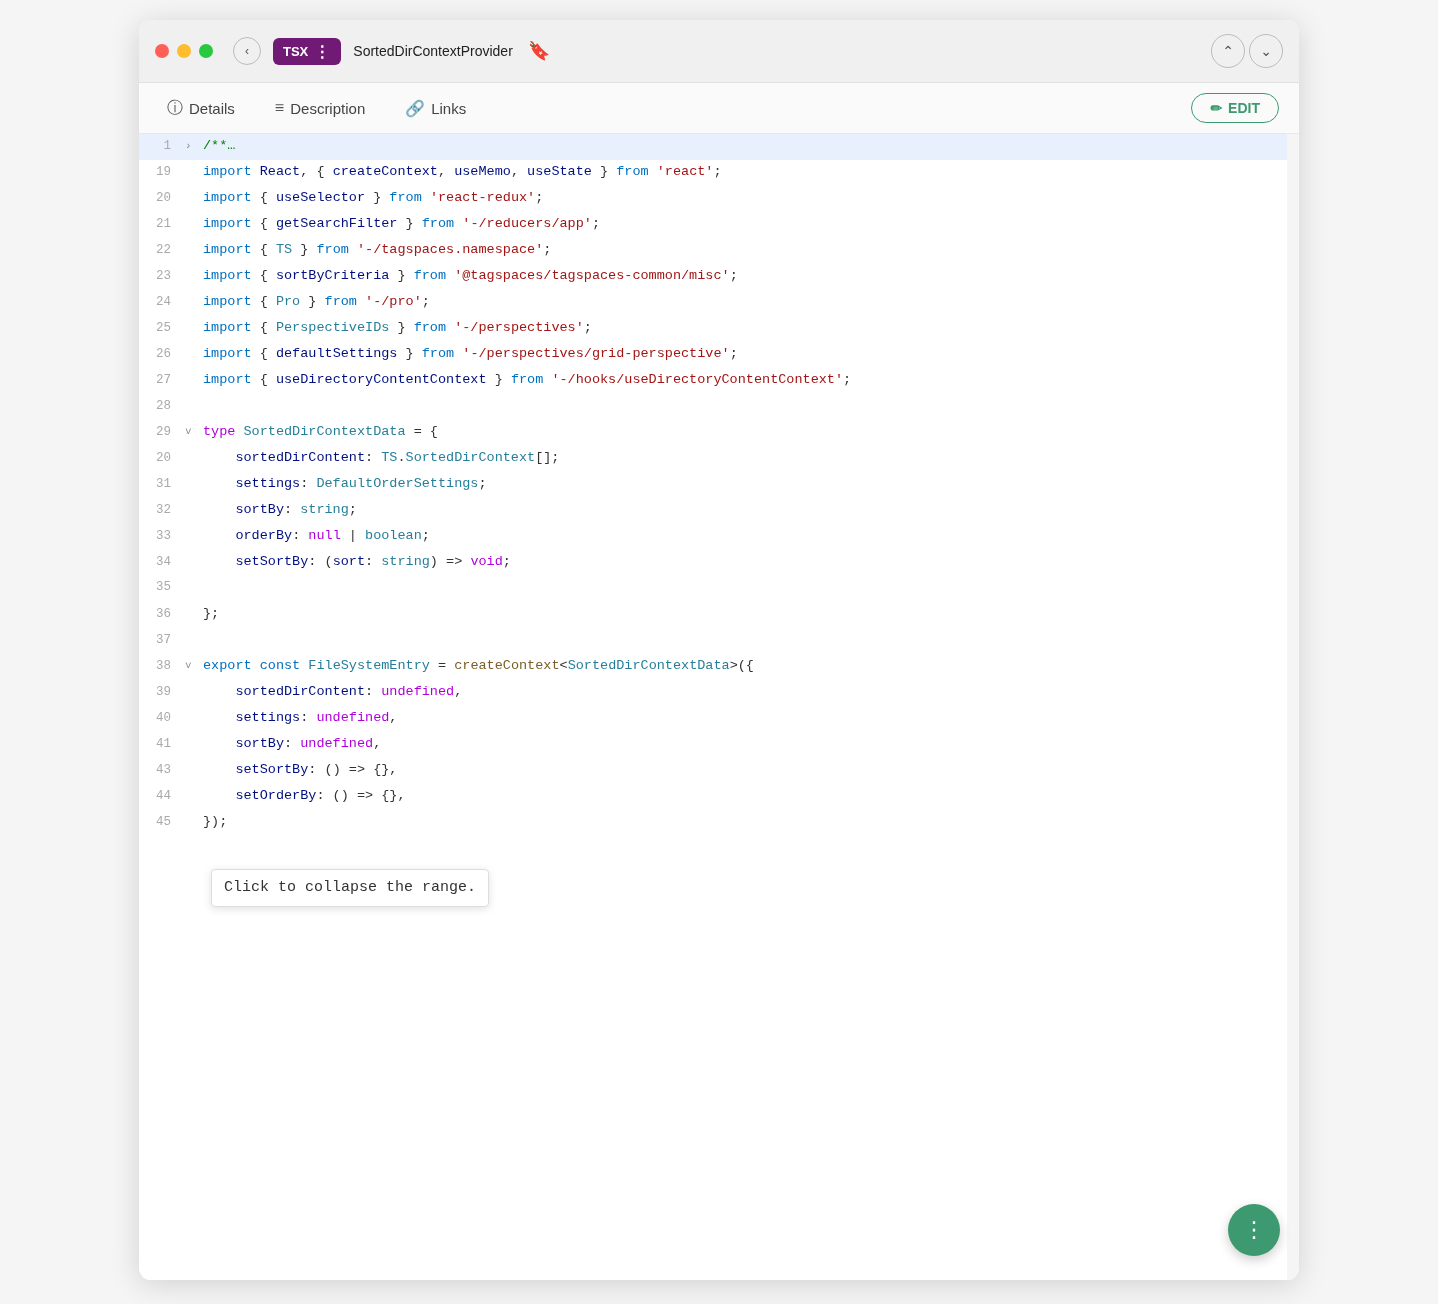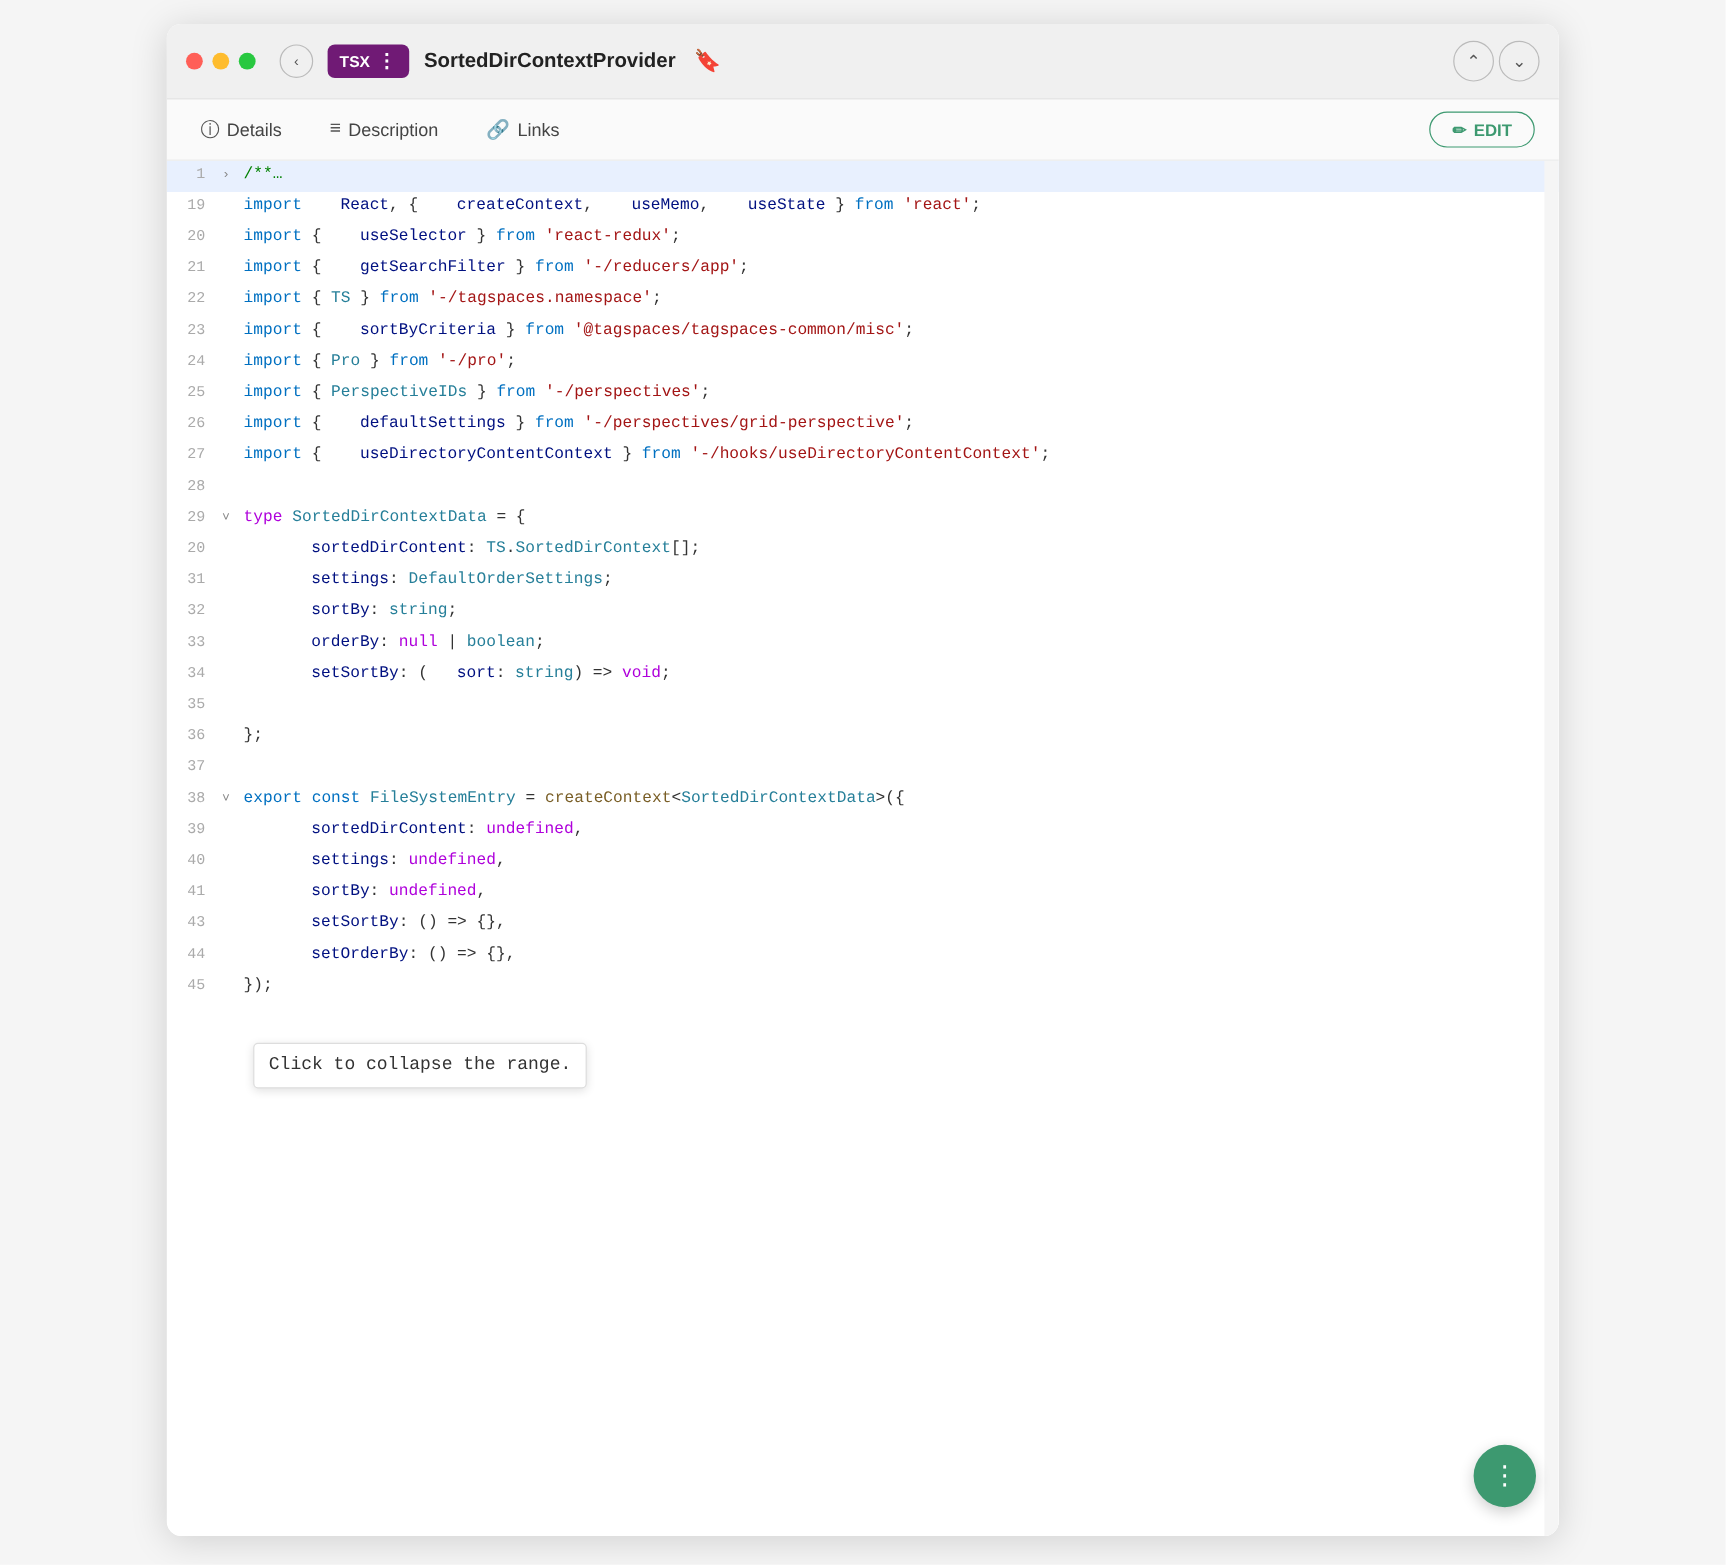--- a/index.html
+++ b/index.html
@@ -83,22 +83,22 @@
       font-weight: 600;
       cursor: pointer;
     }
 
     .file-badge-dots {
       font-size: 16px;
       letter-spacing: 1px;
     }
 
     .file-title {
-      font-size: 17px;
-      font-weight: 700;
+      font-size: 14px;
+      font-weight: 400;
       color: #222;
     }
 
     .bookmark-icon {
       color: #666;
       font-size: 18px;
       cursor: pointer;
       margin-left: 4px;
     }
 
@@ -218,21 +218,21 @@
       color: #333;
     }
 
     
     .kw { color: #0070c1; } 
     .kw2 { color: #af00db; } 
     .str { color: #a31515; } 
     .fn { color: #795e26; } 
     .cls { color: #267f99; } 
     .cm { color: #008000; } 
-    .id { color: #001080; margin-left: 24px; }
+    .id { color: #001080; }
     .op { color: #333; }
     .green { color: #3d9970; }
 
     
     .tooltip {
       position: absolute;
       background: #fff;
       border: 1px solid #ddd;
       border-radius: 4px;
       padding: 6px 12px;

